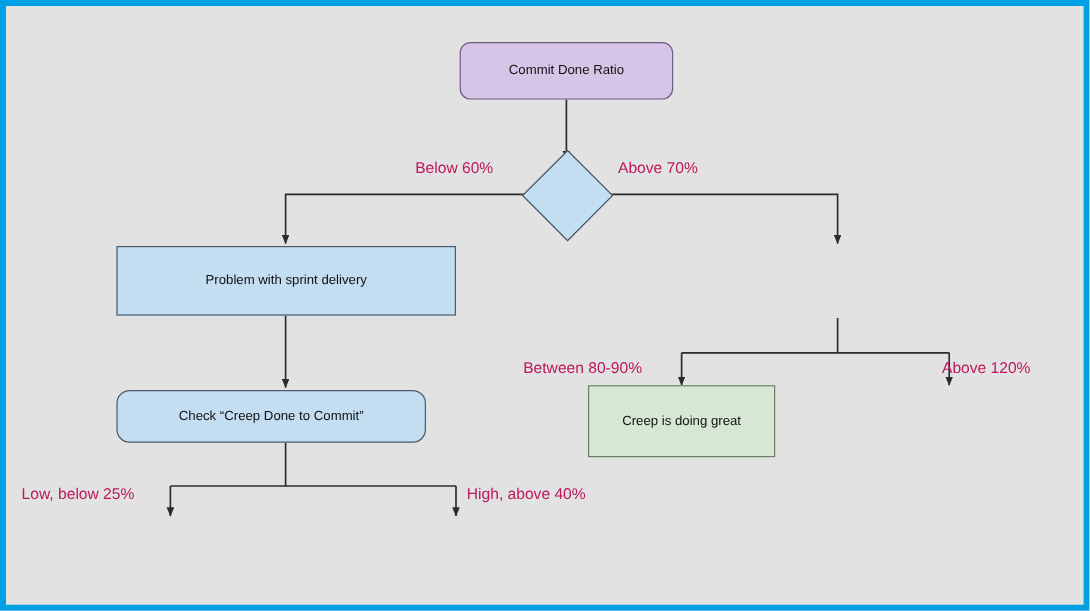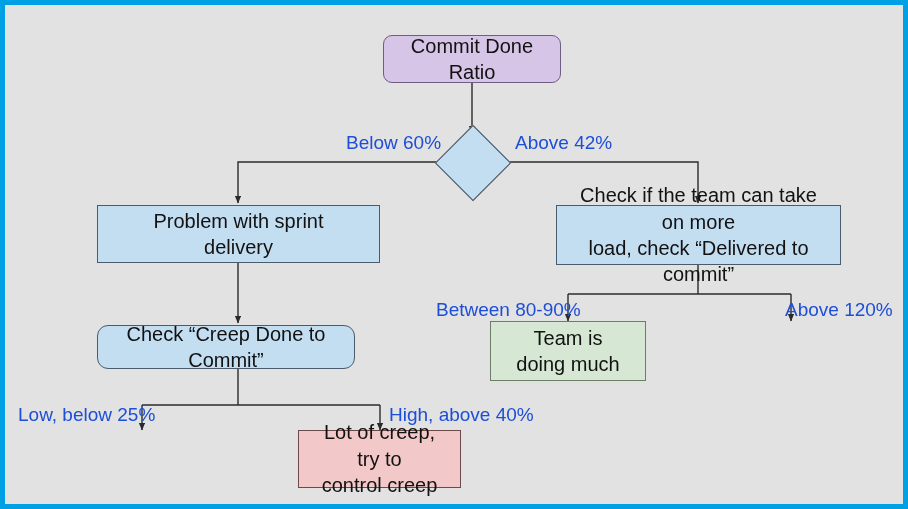--- a/index.html
+++ b/index.html
@@ -26,29 +26,29 @@
     pointer-events: none;
   }
   .node {
     position: absolute;
     box-sizing: border-box;
     display: flex;
     align-items: center;
     justify-content: center;
     text-align: center;
     color: #121212;
-    font-size: 20px;
+    font-size: 11px;
     line-height: 1.32;
     padding: 2px 20px;
     white-space: pre-line;
   }
   .edge-label {
     position: absolute;
-    color: #1d4ed8;
-    font-size: 19px;
+    color: #be185d;
+    font-size: 13px;
     line-height: 1.1;
     white-space: nowrap;
   }
   
   .n-purple {
     background: #d6c5e6;
     border: 1.3px solid #6f5d86;
     border-radius: 9px;
   }
   .n-blue-rect {
@@ -130,37 +130,33 @@
   </svg>
 
   <div class="node n-purple" style="left:378px; top:30px; width:178px; height:48px;">Commit Done Ratio</div>
 
   <div class="node n-diamond" style="left:432px; top:122px; width:70px; height:70px;">
     <span class="diamond-shape"><div></div></span>
   </div>
 
   <div class="edge-label" style="left:341px; top:128px;">Below 60%</div>
 
-  <div class="edge-label" style="left:510px; top:128px;">Above 42%</div>
+  <div class="edge-label" style="left:510px; top:128px;">Above 70%</div>
 
   <div class="node n-blue-rect" style="left:92px; top:200px; width:283px; height:58px;">Problem with sprint delivery</div>
 
-  <div class="node n-blue-rect" style="left:551px; top:200px; width:285px; height:60px;">Check if the team can take on more
-load, check “Delivered to commit”</div>
 
   <div class="node n-blue-round" style="left:92px; top:320px; width:258px; height:44px;">Check “Creep Done to Commit”</div>
 
   <div class="edge-label" style="left:431px; top:295px;">Between 80-90%</div>
 
   <div class="edge-label" style="left:780px; top:295px;">Above 120%</div>
 
-  <div class="node n-green" style="left:485px; top:316px; width:156px; height:60px;">Team is doing much</div>
+  <div class="node n-green" style="left:485px; top:316px; width:156px; height:60px;">Creep is doing great</div>
 
 
   <div class="edge-label" style="left:13px; top:400px;">Low, below 25%</div>
 
   <div class="edge-label" style="left:384px; top:400px;text-align:center;">High, above 40%</div>
 
 
-  <div class="node n-pink" style="left:293px; top:425px; width:163px; height:58px;">Lot of creep, try to
-control creep</div>
 
 </div>
 
 </body></html>

